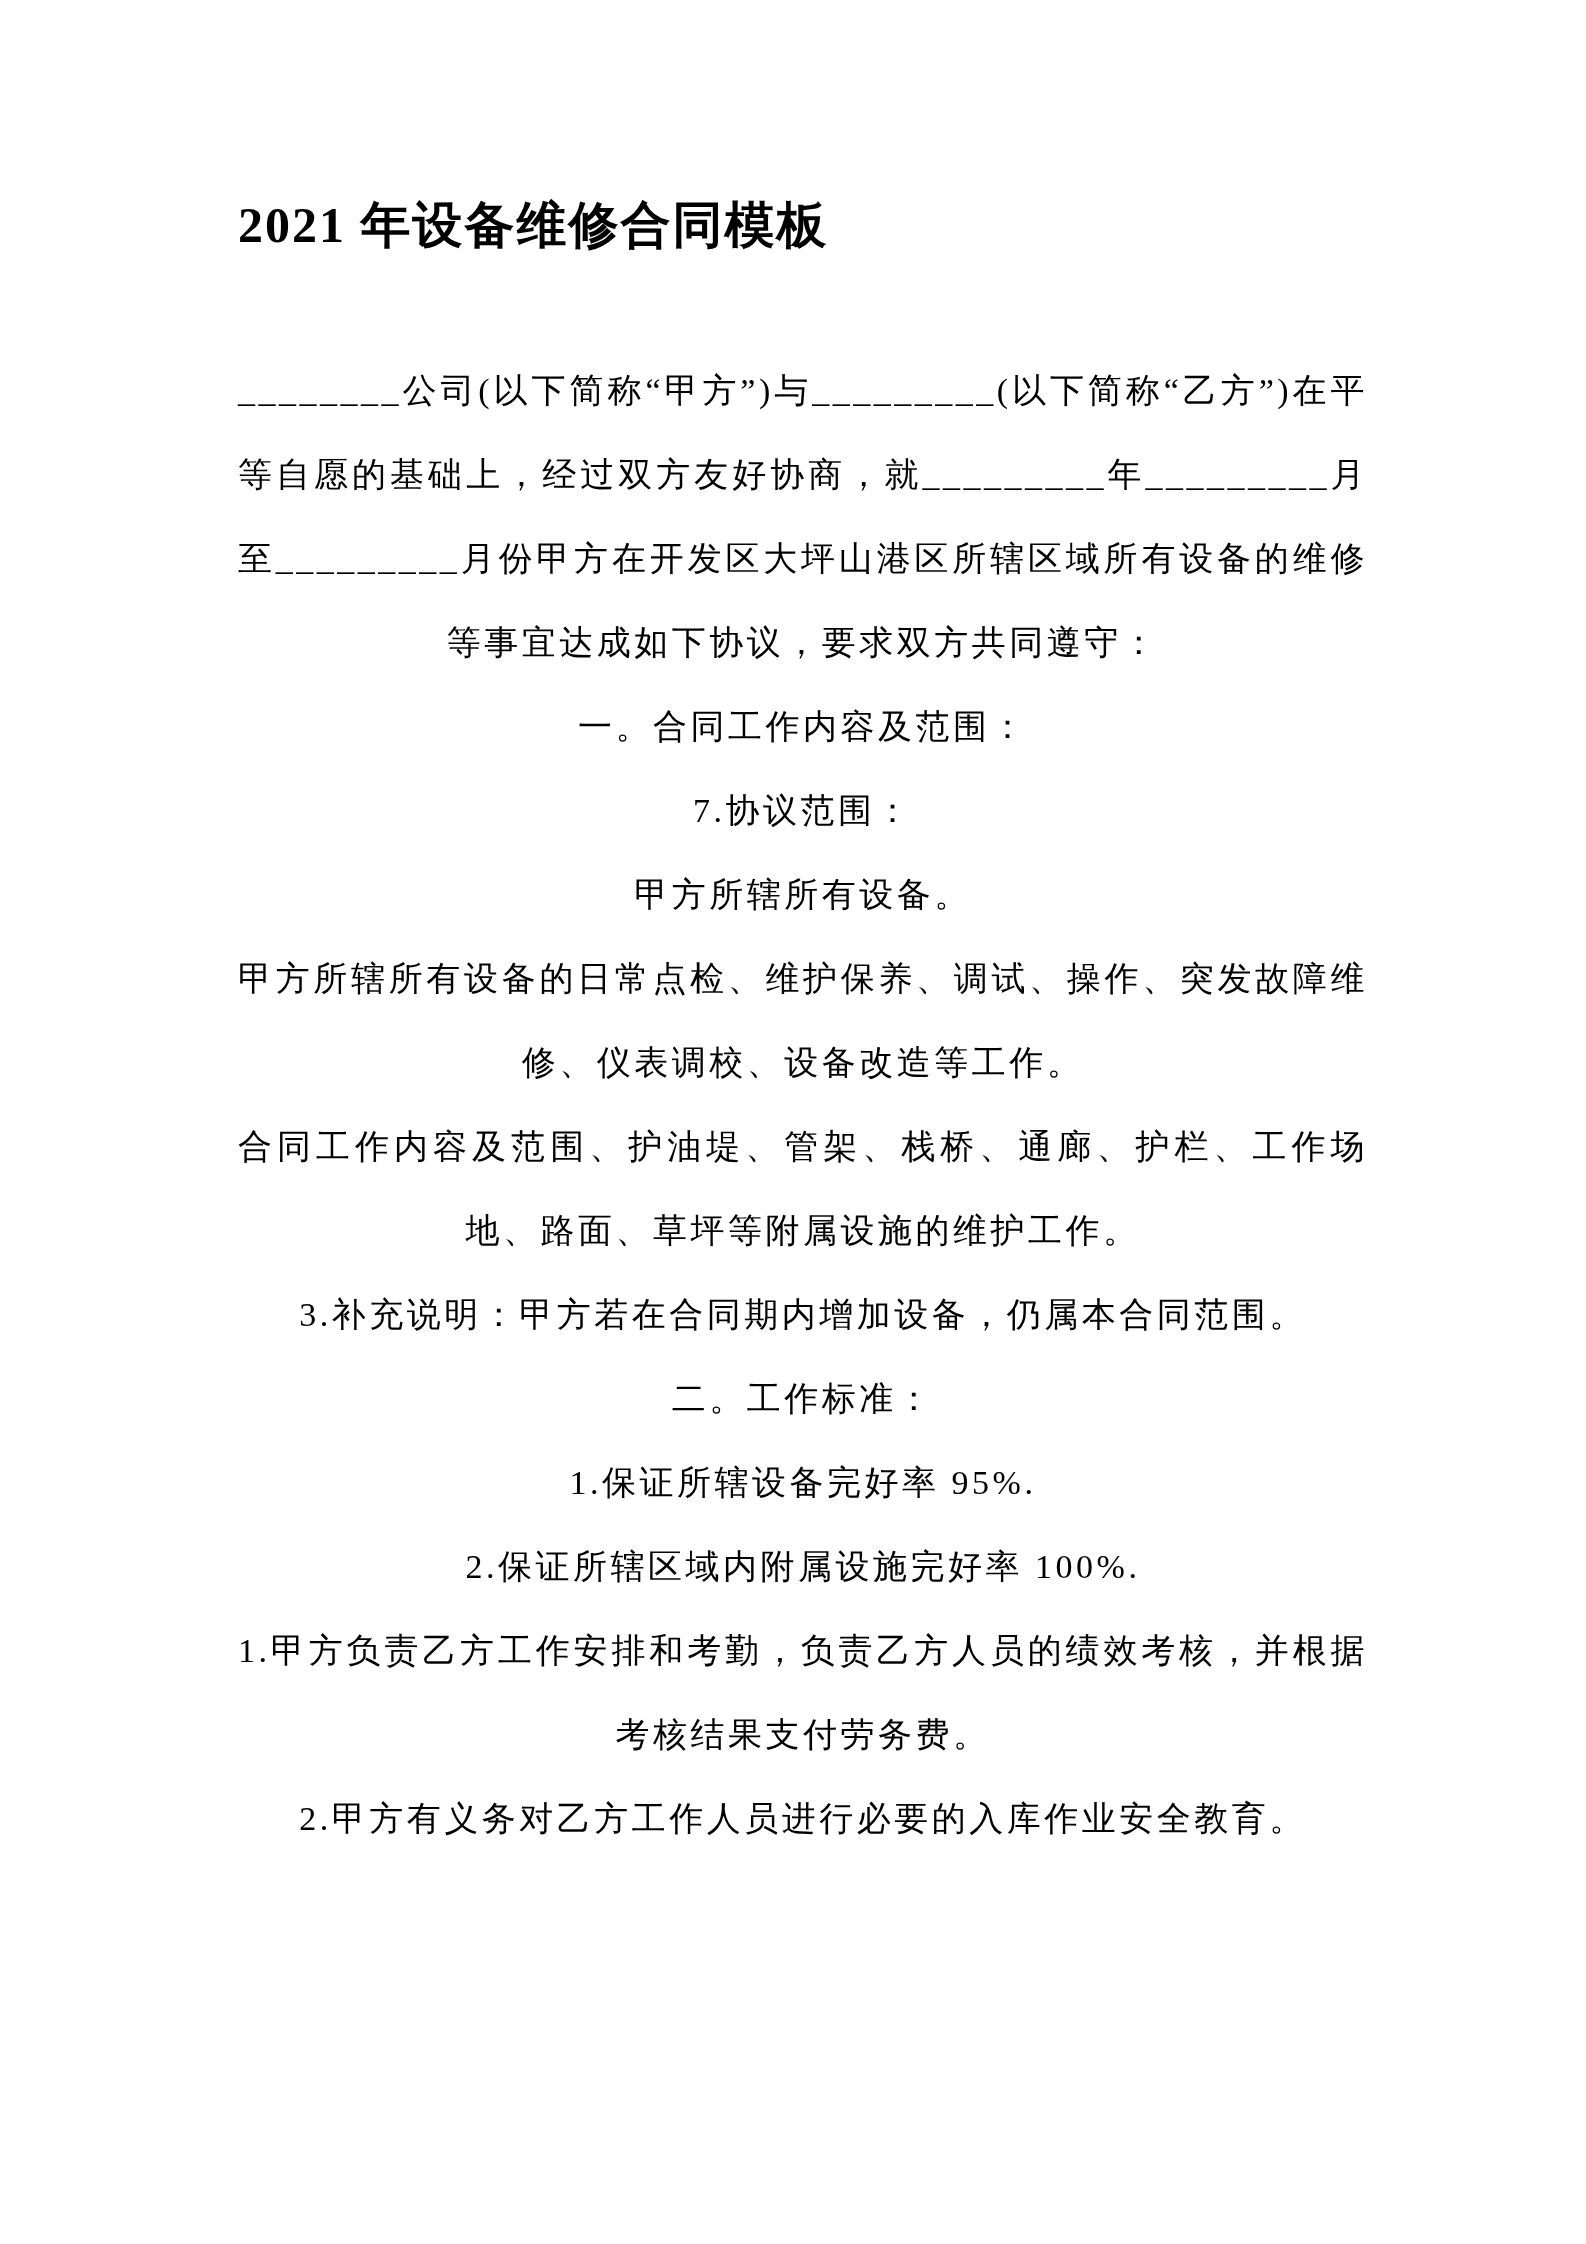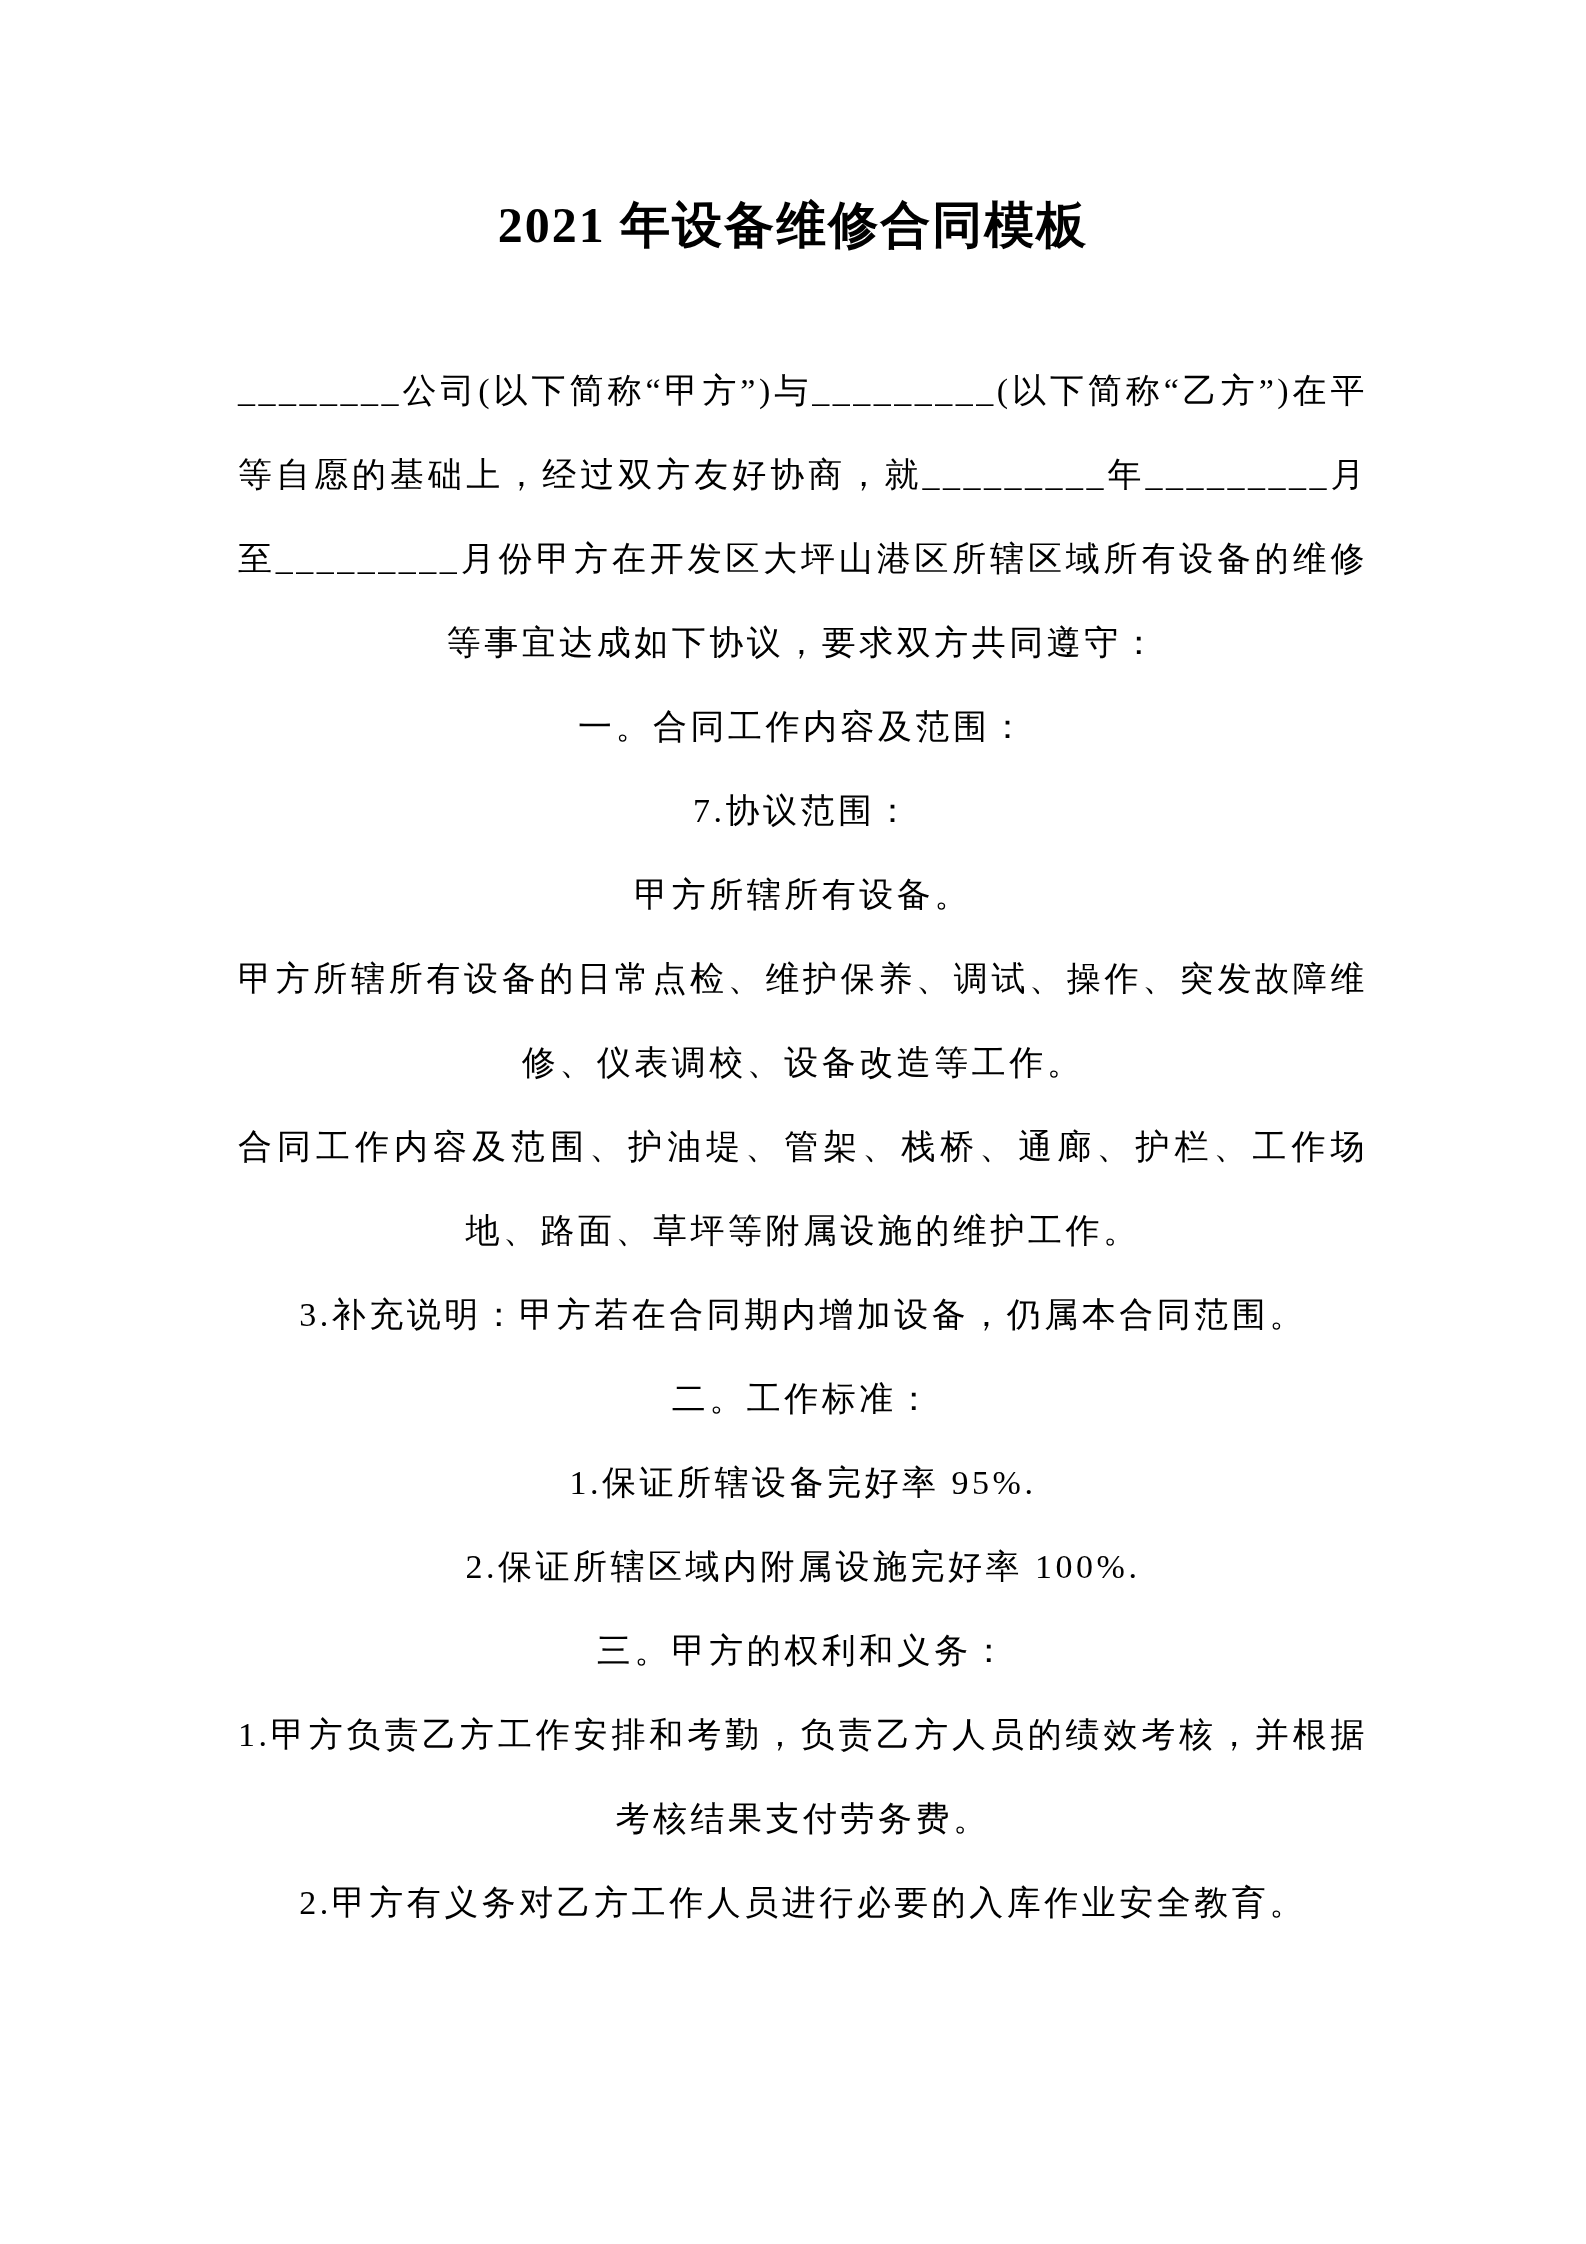--- a/index.html
+++ b/index.html
@@ -11,21 +11,21 @@
     position: relative;
     width: 1586px;
     height: 2244px;
     background: #ffffff;
     color: #000000;
     font-family: "Liberation Serif", "DejaVu Serif", serif;
     overflow: hidden;
   }
   .doc-title {
     margin: 196px 238px 0 238px;
-    text-align: center;
+    text-align: left;
     font-size: 50px;
     line-height: 58px;
     font-weight: bold;
     color: #000000;
     letter-spacing: 2px;
     white-space: nowrap;
   }
   .doc-body {
     margin: 95px 218px 0 238px; 
     font-size: 34px;
@@ -63,18 +63,17 @@
       <div class="doc-line">7.协议范围：</div>
       <div class="doc-line">甲方所辖所有设备。</div>
       <div class="doc-line justified">甲方所辖所有设备的日常点检、维护保养、调试、操作、突发故障维</div>
       <div class="doc-line">修、仪表调校、设备改造等工作。</div>
       <div class="doc-line justified">合同工作内容及范围、护油堤、管架、栈桥、通廊、护栏、工作场</div>
       <div class="doc-line">地、路面、草坪等附属设施的维护工作。</div>
       <div class="doc-line">3.补充说明：甲方若在合同期内增加设备，仍属本合同范围。</div>
       <div class="doc-line">二。工作标准：</div>
       <div class="doc-line">1.保证所辖设备完好率 95%.</div>
       <div class="doc-line">2.保证所辖区域内附属设施完好率 100%.</div>
-      <div class="doc-line">三。甲方的权利和义务：</div>
       <div class="doc-line justified">1.甲方负责乙方工作安排和考勤，负责乙方人员的绩效考核，并根据</div>
       <div class="doc-line">考核结果支付劳务费。</div>
       <div class="doc-line">2.甲方有义务对乙方工作人员进行必要的入库作业安全教育。</div>
     </div>
 </div>
 
 </body></html>

